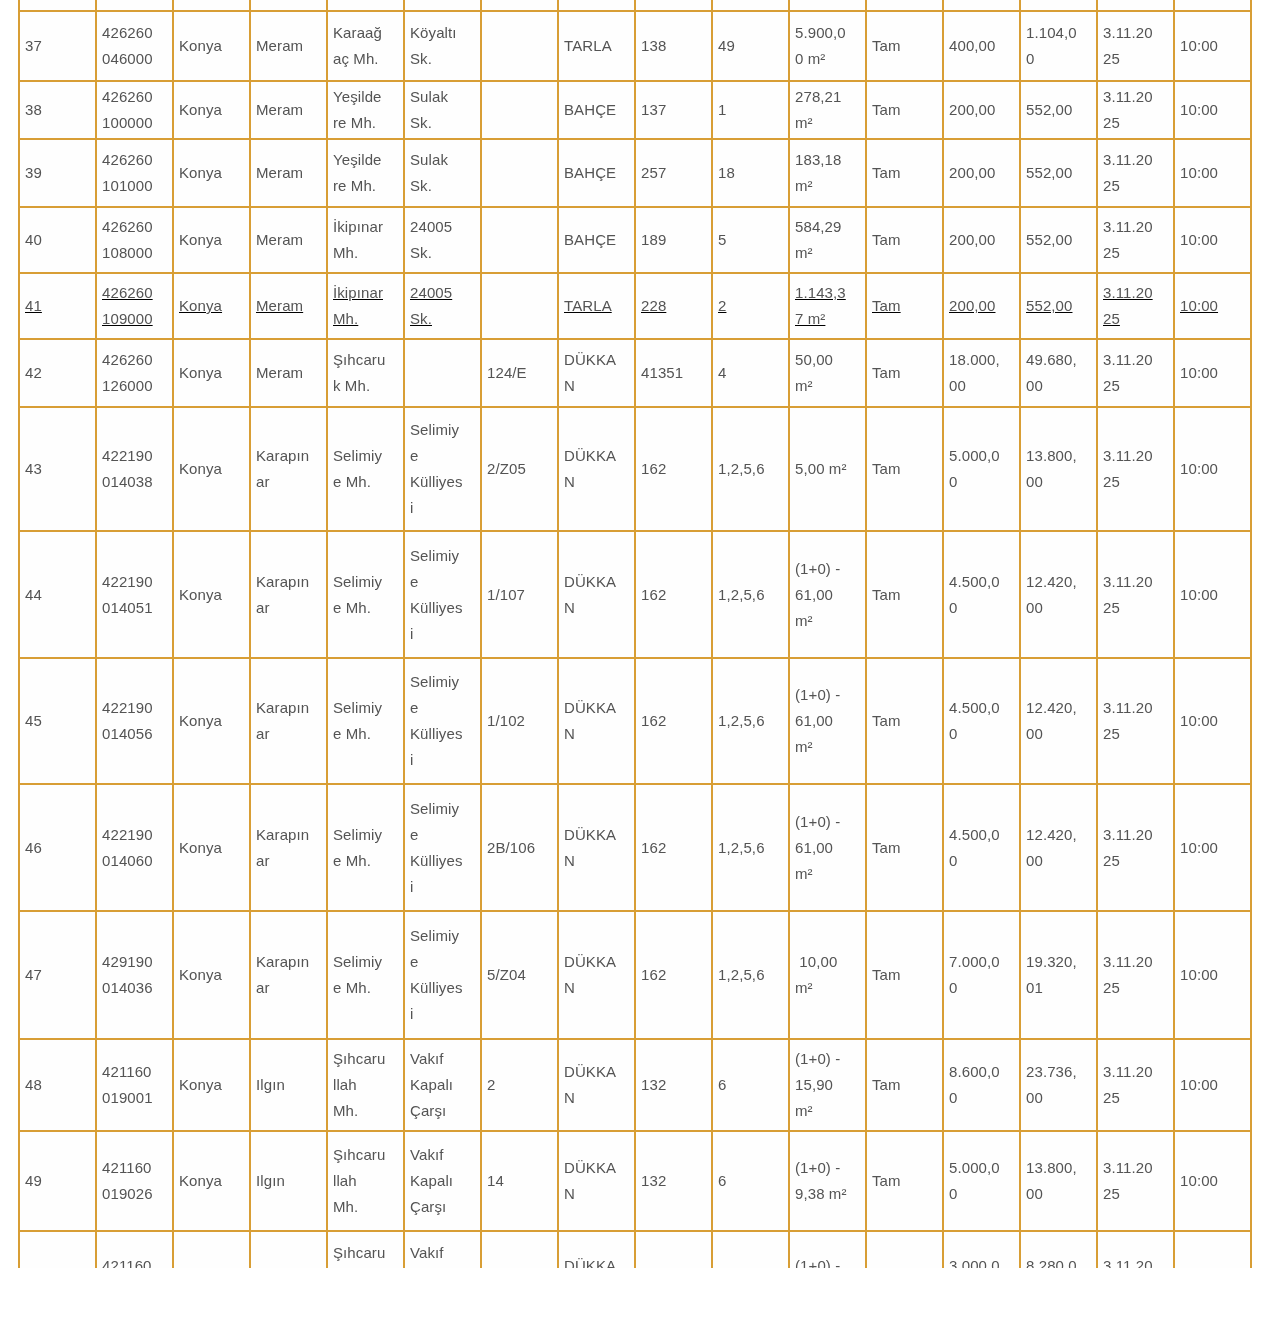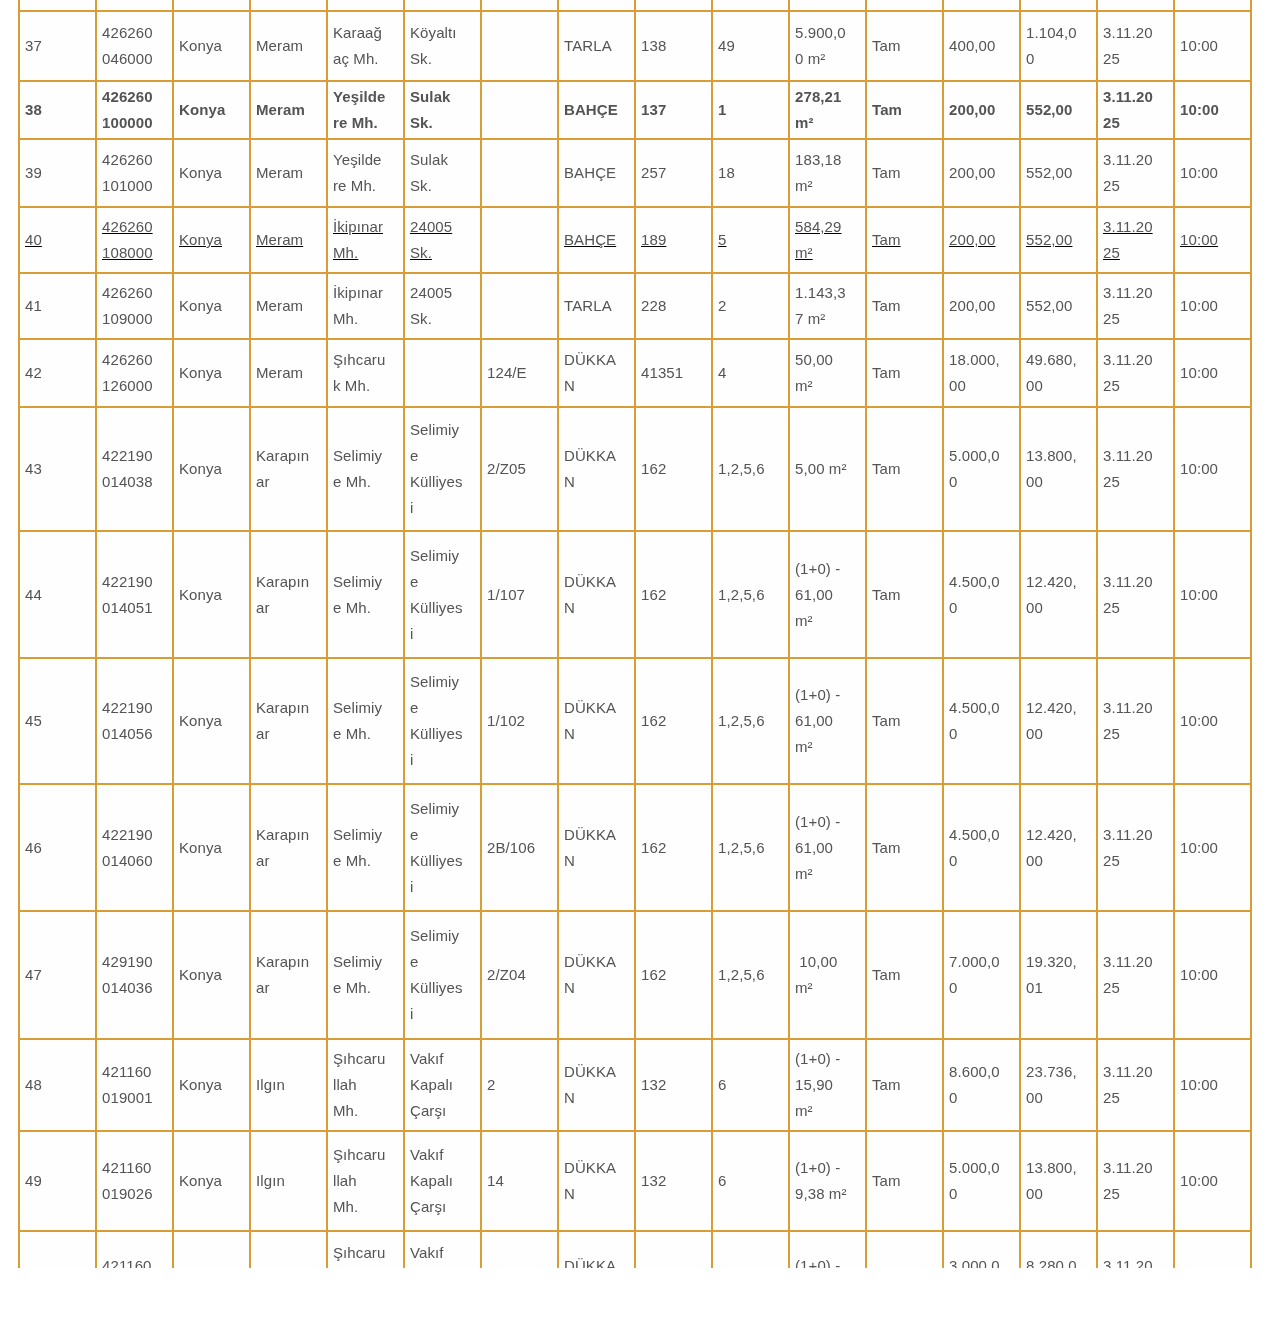--- a/index.html
+++ b/index.html
@@ -100,21 +100,21 @@
           <td>5.900,0
 0 m²</td>
           <td>Tam</td>
           <td>400,00</td>
           <td>1.104,0
 0</td>
           <td>3.11.20
 25</td>
           <td>10:00</td>
         </tr>
-        <tr class="data-row" style="height: 58px; font-weight: bold;">
+        <tr class="data-row" style="height: 58px;">
           <td>38</td>
           <td>426260
 100000</td>
           <td>Konya</td>
           <td>Meram</td>
           <td>Yeşilde
 re Mh.</td>
           <td>Sulak
 Sk.</td>
           <td></td>
@@ -146,21 +146,21 @@
           <td>18</td>
           <td>183,18
 m²</td>
           <td>Tam</td>
           <td>200,00</td>
           <td>552,00</td>
           <td>3.11.20
 25</td>
           <td>10:00</td>
         </tr>
-        <tr class="data-row" style="height: 66px; text-decoration: underline;">
+        <tr class="data-row" style="height: 66px;">
           <td>40</td>
           <td>426260
 108000</td>
           <td>Konya</td>
           <td>Meram</td>
           <td>İkipınar
 Mh.</td>
           <td>24005
 Sk.</td>
           <td></td>
@@ -169,21 +169,21 @@
           <td>5</td>
           <td>584,29
 m²</td>
           <td>Tam</td>
           <td>200,00</td>
           <td>552,00</td>
           <td>3.11.20
 25</td>
           <td>10:00</td>
         </tr>
-        <tr class="data-row" style="height: 66px;">
+        <tr class="data-row" style="height: 66px; text-decoration: underline;">
           <td>41</td>
           <td>426260
 109000</td>
           <td>Konya</td>
           <td>Meram</td>
           <td>İkipınar
 Mh.</td>
           <td>24005
 Sk.</td>
           <td></td>
@@ -348,21 +348,21 @@
 014036</td>
           <td>Konya</td>
           <td>Karapın
 ar</td>
           <td>Selimiy
 e Mh.</td>
           <td>Selimiy
 e
 Külliyes
 i</td>
-          <td>2/Z04</td>
+          <td>5/Z04</td>
           <td>DÜKKA
 N</td>
           <td>162</td>
           <td>1,2,5,6</td>
           <td> 10,00
 m²</td>
           <td>Tam</td>
           <td>7.000,0
 0</td>
           <td>19.320,

